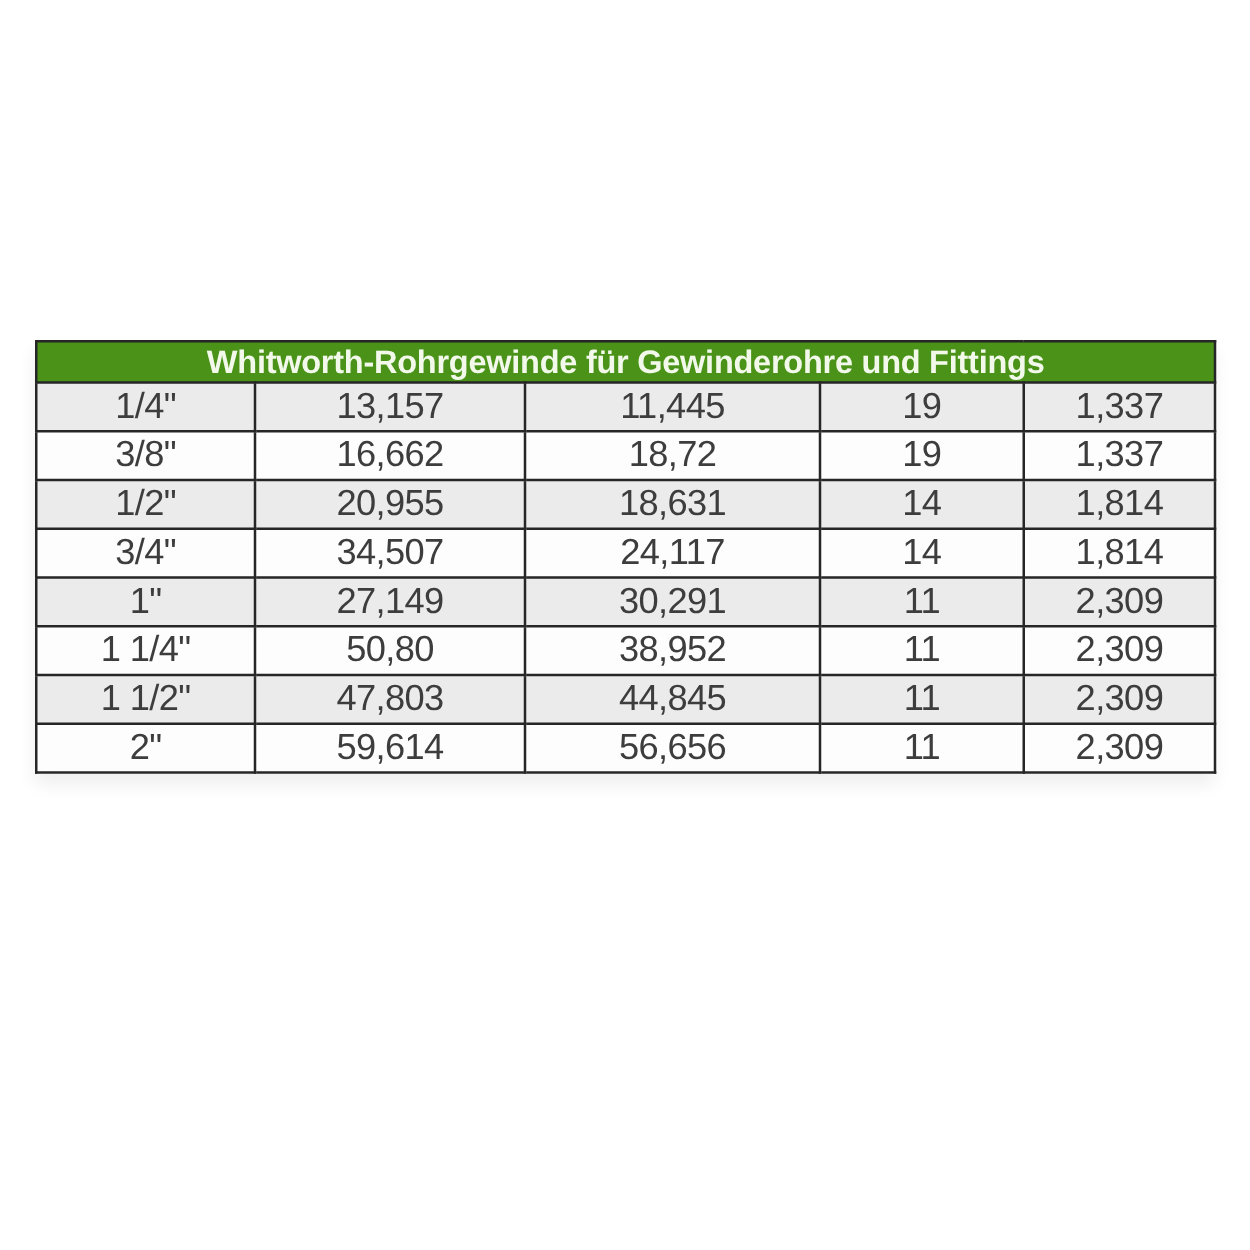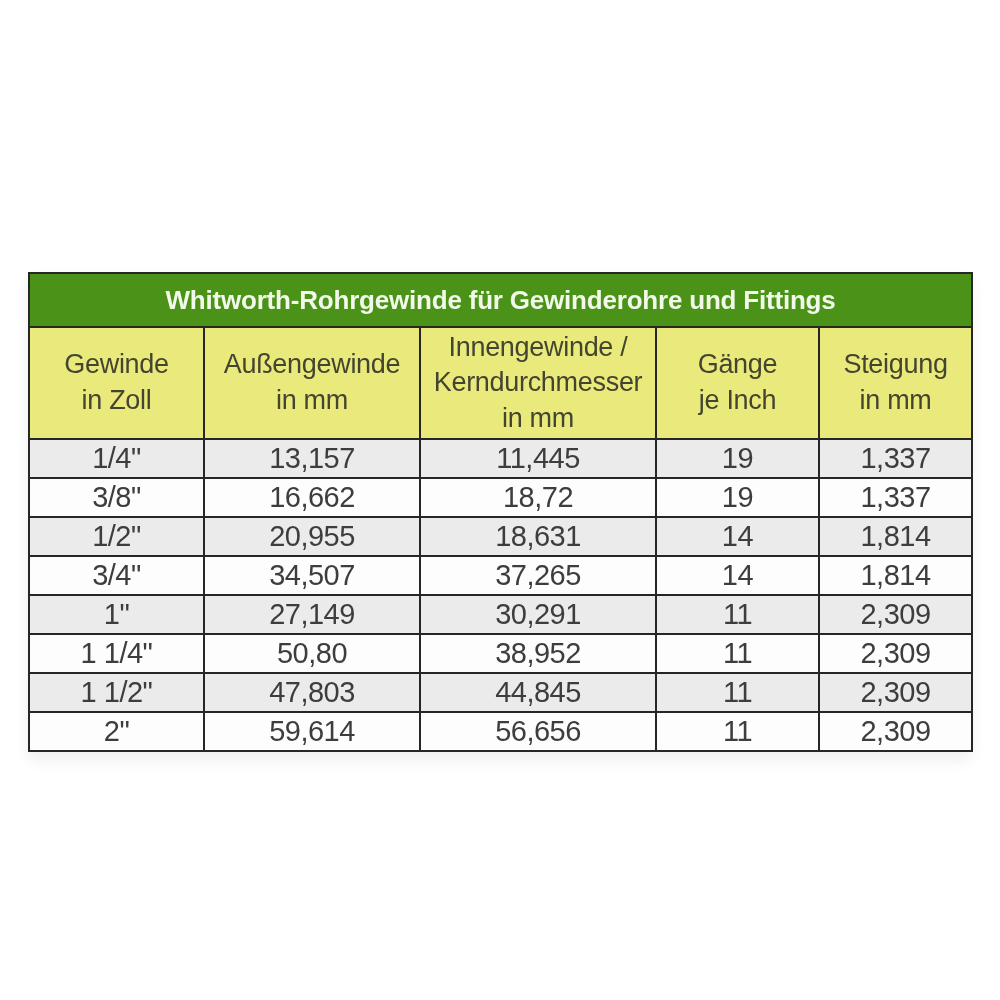--- a/index.html
+++ b/index.html
@@ -29,21 +29,21 @@
   table.spec-table td, table.spec-table th{
     border:2px solid var(--border);
     text-align:center;
     vertical-align:middle;
   }
   .title-cell{
     background:var(--title-bg);
     color:var(--title-text);
     font-size:26px;
     font-weight:bold;
-    height:54px;
+    height:33px;
     letter-spacing:-0.2px;
   }
   th.header-cell{
     background:var(--header-bg);
     color:var(--header-text);
     font-size:27px;
     font-weight:normal;
     height:112px;
     line-height:1.32;
     white-space:pre-line;
@@ -73,33 +73,20 @@
         <col class="c1">
           <col class="c2">
           <col class="c3">
           <col class="c4">
           <col class="c5">
       </colgroup>
       <tbody>
         <tr>
           <td class="title-cell" colspan="5">Whitworth-Rohrgewinde für Gewinderohre und Fittings</td>
         </tr>
-        <tr>
-          <th class="header-cell">Gewinde
-in Zoll</th>
-          <th class="header-cell">Außengewinde
-in mm</th>
-          <th class="header-cell">Innengewinde /
-Kerndurchmesser
-in mm</th>
-          <th class="header-cell">Gänge
-je Inch</th>
-          <th class="header-cell">Steigung
-in mm</th>
-        </tr>
 
         <tr class="row-alt">
           <td class="data-cell">1/4"</td>
           <td class="data-cell">13,157</td>
           <td class="data-cell">11,445</td>
           <td class="data-cell">19</td>
           <td class="data-cell">1,337</td>
         </tr>
         <tr class="row-plain">
           <td class="data-cell">3/8"</td>
@@ -111,21 +98,21 @@
         <tr class="row-alt">
           <td class="data-cell">1/2"</td>
           <td class="data-cell">20,955</td>
           <td class="data-cell">18,631</td>
           <td class="data-cell">14</td>
           <td class="data-cell">1,814</td>
         </tr>
         <tr class="row-plain">
           <td class="data-cell">3/4"</td>
           <td class="data-cell">34,507</td>
-          <td class="data-cell">37,265</td>
+          <td class="data-cell">24,117</td>
           <td class="data-cell">14</td>
           <td class="data-cell">1,814</td>
         </tr>
         <tr class="row-alt">
           <td class="data-cell">1"</td>
           <td class="data-cell">27,149</td>
           <td class="data-cell">30,291</td>
           <td class="data-cell">11</td>
           <td class="data-cell">2,309</td>
         </tr>

